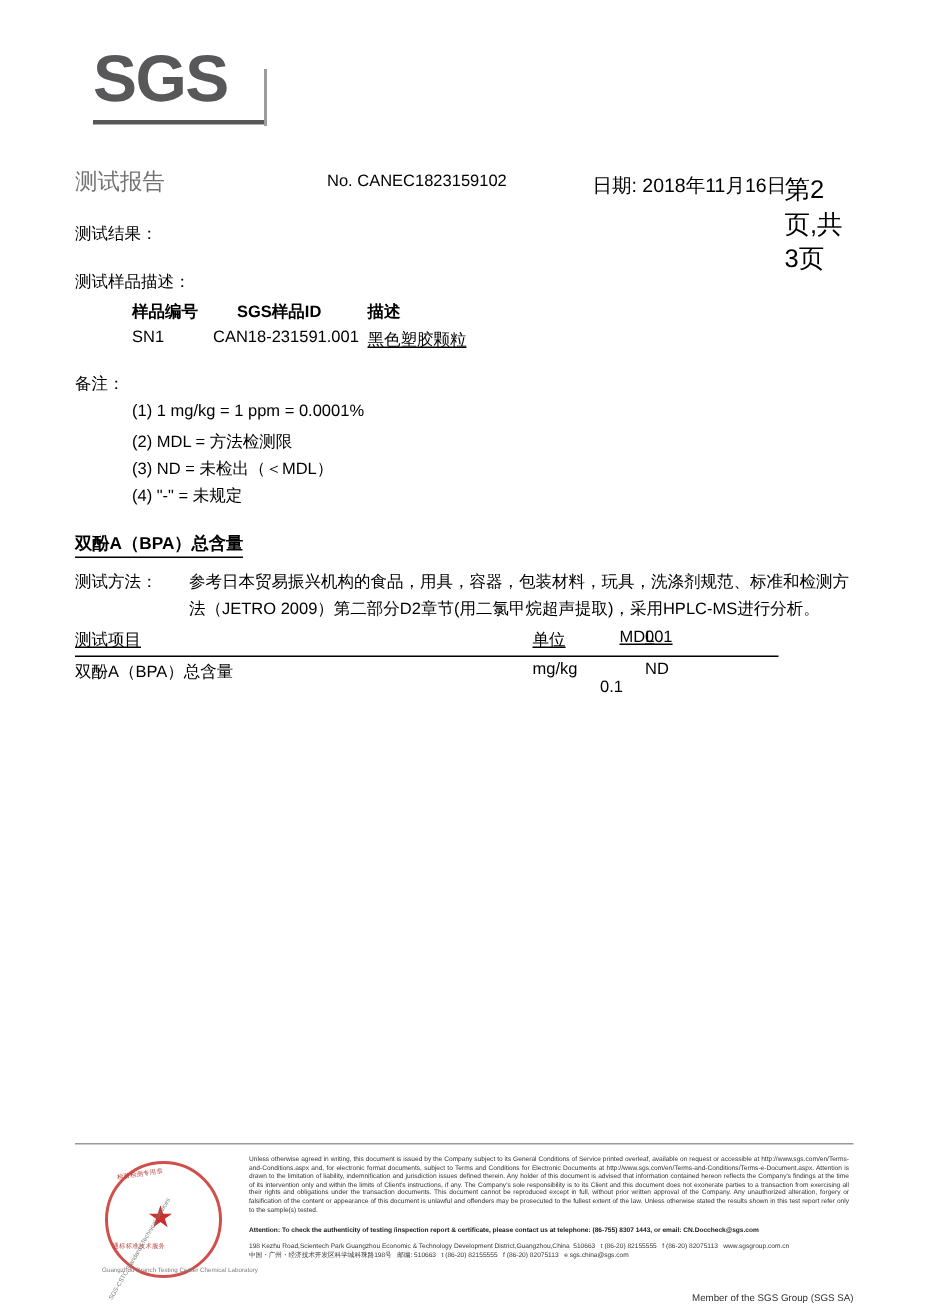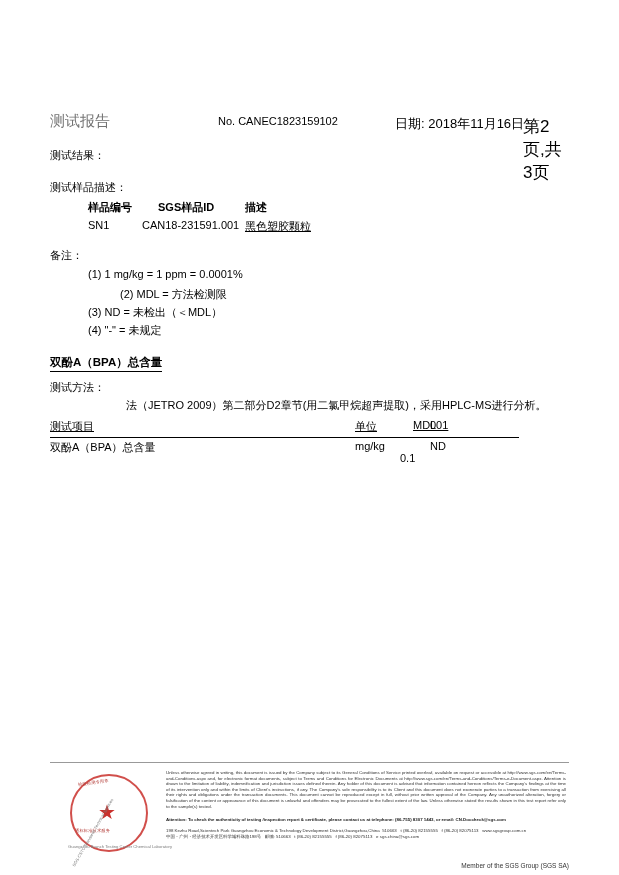--- a/index.html
+++ b/index.html
@@ -107,21 +107,21 @@
   
   .tbl-sample-h1 { left: 88px; top: 200px; font-weight: bold; }
   .tbl-sample-h2 { left: 158px; top: 200px; font-weight: bold; }
   .tbl-sample-h3 { left: 245px; top: 200px; font-weight: bold; }
   .tbl-sample-c1 { left: 88px; top: 219px; }
   .tbl-sample-c2 { left: 142px; top: 219px; }
   .tbl-sample-c3 { left: 245px; top: 219px; text-decoration: underline; }
 
   .sec-notes { left: 50px; top: 248px; }
   .note1 { left: 88px; top: 268px; }
-  .note2 { left: 88px; top: 287px; margin-left: 32px; }
+  .note2 { left: 88px; top: 287px; }
   .note3 { left: 88px; top: 305px; }
   .note4 { left: 88px; top: 323px; }
 
   .sec-bpa-heading {
     left: 50px; top: 355px;
     font-weight: bold;
     font-size: 11.5px;
     border-bottom: 1px solid #000;
     padding-bottom: 1px;
   }
@@ -239,20 +239,25 @@
     line-height: 5.6px;
     color: #1a1a1a;
     font-weight: bold;
   }
 </style>
 </head>
 <body>
 
 <div class="page">
 
+  <div class="logo-block">
+    <div class="logo-text">SGS</div>
+    <div class="logo-rule"></div>
+    <div class="logo-tick"></div>
+  </div>
 
   <div class="title-row">
     <div class="doc-title">测试报告</div>
     <div class="doc-no">No. CANEC1823159102</div>
     <div class="doc-date">日期: 2018年11月16日</div>
     <div class="doc-page">第2页,共3页</div>
   </div>
 
   <div class="line sec-results">测试结果：</div>
 
@@ -268,20 +273,21 @@
 
   <div class="line sec-notes">备注：</div>
   <div class="line note1">(1) 1 mg/kg = 1 ppm = 0.0001%</div>
   <div class="line note2">(2) MDL = 方法检测限</div>
   <div class="line note3">(3) ND = 未检出（＜MDL）</div>
   <div class="line note4">(4) "-" = 未规定</div>
 
   <div class="line sec-bpa-heading">双酚A（BPA）总含量</div>
 
   <div class="line sec-method-label">测试方法：</div>
+  <div class="line method-l1">参考日本贸易振兴机构的食品，用具，容器，包装材料，玩具，洗涤剂规范、标准和检测方</div>
   <div class="line method-l2">法（JETRO 2009）第二部分D2章节(用二氯甲烷超声提取)，采用HPLC-MS进行分析。</div>
 
   <div class="line res-h-item ul">测试项目</div>
   <div class="line res-h-unit ul">单位</div>
   <div class="line res-h-mdl ul">MDL</div>
   <div class="line res-h-001 ul">001</div>
   <div class="res-rule-top"></div>
 
   <div class="line res-r-item">双酚A（BPA）总含量</div>
   <div class="line res-r-unit">mg/kg</div>

